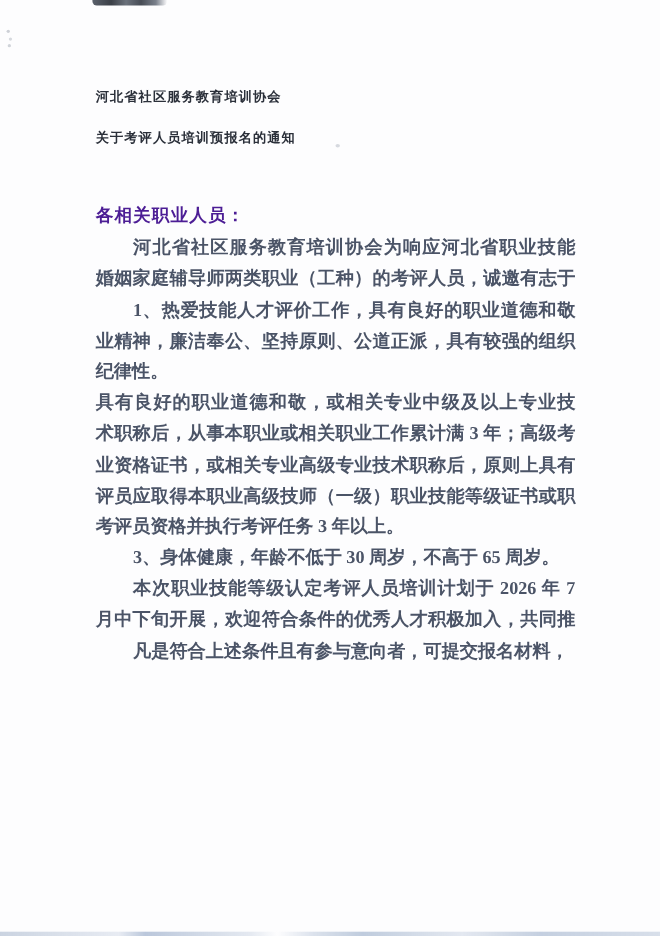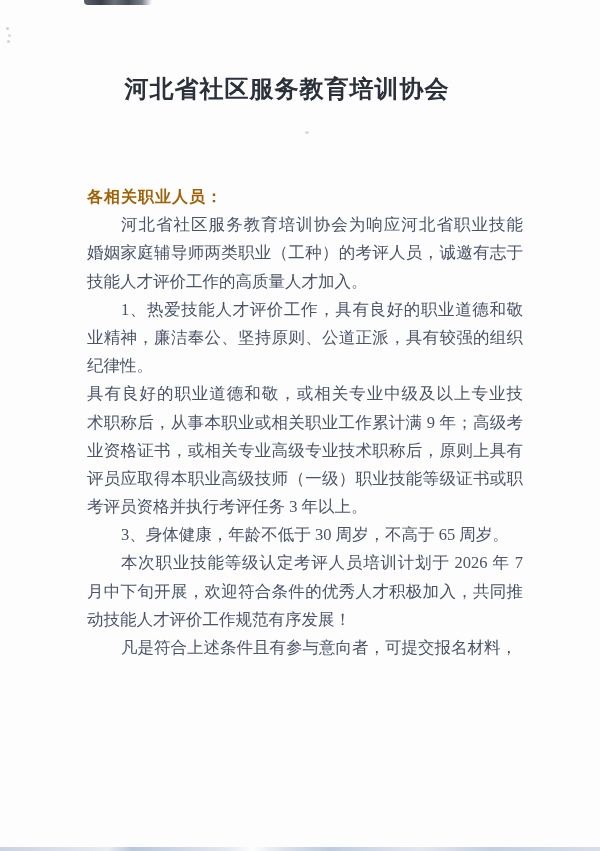--- a/index.html
+++ b/index.html
@@ -6,41 +6,41 @@
   body{
     width:600px;height:851px;position:relative;overflow:hidden;
     background:#ffffff;
     font-family:"Liberation Serif","DejaVu Serif",serif;
   }
   .paper{position:absolute;inset:0;background:#fdfdfe;}
 
   
   .title-block{
     position:absolute;left:87px;top:70px;width:400px;
-    text-align:center;
+    text-align:left;
     font-family:"Liberation Sans","DejaVu Sans",sans-serif;
-    font-weight:700;font-size:24px;line-height:37px;
+    font-weight:700;font-size:12px;line-height:37px;
     letter-spacing:1px;color:#2b303a;
   }
   .title-line{height:37px;}
 
   
   .body-block{
     position:absolute;left:87px;top:183px;width:436px;
     font-size:16.5px;line-height:28.2px;color:#4b5467;
   }
   .line{
     height:28.2px;white-space:normal;
-    text-align:justify;text-align-last:left;
+    text-align:justify;text-align-last:left;font-weight:bold;
   }
   .line.stretch{text-align-last:justify;}
   .line.indent{padding-left:34px;}
   .line.bold{
     font-family:"Liberation Sans","DejaVu Sans",sans-serif;
-    font-weight:700;font-size:16px;letter-spacing:1px;color:#a16207;
+    font-weight:700;font-size:16px;letter-spacing:1px;color:#4c1d95;
   }
 
   
   .smudge-top{
     position:absolute;left:84px;top:0;width:68px;height:5px;
     border-radius:0 0 4px 4px;opacity:.9;filter:blur(.6px);
     background:linear-gradient(90deg,#4a515c 0%,#272c34 25%,#5c636e 45%,#343a44 65%,#6d7480 85%,rgba(109,116,128,0) 100%);
   }
   .speck-cluster{
     position:absolute;left:6px;top:27px;width:3px;height:3px;
@@ -64,35 +64,34 @@
 <body>
 
 <div class="paper"></div>
 
 <div class="smudge-top"></div>
 <div class="speck-cluster"></div>
 <div class="speck-mid"></div>
 
 <div class="title-block">
   <div class="title-line">河北省社区服务教育培训协会</div>
+  <div class="title-line">关于考评人员培训预报名的通知</div>
 </div>
 
 <div class="body-block">
     <div class="line bold">各相关职业人员：</div>
     <div class="line indent stretch">河北省社区服务教育培训协会为响应河北省职业技能</div>
     <div class="line stretch">婚姻家庭辅导师两类职业（工种）的考评人员，诚邀有志于</div>
-    <div class="line">技能人才评价工作的高质量人才加入。</div>
     <div class="line indent stretch">1、热爱技能人才评价工作，具有良好的职业道德和敬</div>
     <div class="line stretch">业精神，廉洁奉公、坚持原则、公道正派，具有较强的组织</div>
     <div class="line">纪律性。</div>
     <div class="line stretch">具有良好的职业道德和敬，或相关专业中级及以上专业技</div>
-    <div class="line stretch">术职称后，从事本职业或相关职业工作累计满 9 年；高级考</div>
+    <div class="line stretch">术职称后，从事本职业或相关职业工作累计满 3 年；高级考</div>
     <div class="line stretch">业资格证书，或相关专业高级专业技术职称后，原则上具有</div>
     <div class="line stretch">评员应取得本职业高级技师（一级）职业技能等级证书或职</div>
     <div class="line">考评员资格并执行考评任务 3 年以上。</div>
     <div class="line indent">3、身体健康，年龄不低于 30 周岁，不高于 65 周岁。</div>
     <div class="line indent stretch">本次职业技能等级认定考评人员培训计划于 2026 年 7</div>
     <div class="line stretch">月中下旬开展，欢迎符合条件的优秀人才积极加入，共同推</div>
-    <div class="line">动技能人才评价工作规范有序发展！</div>
     <div class="line indent">凡是符合上述条件且有参与意向者，可提交报名材料，</div>
   </div>
 
 <div class="bottom-streak"></div>
 
 </body></html>

